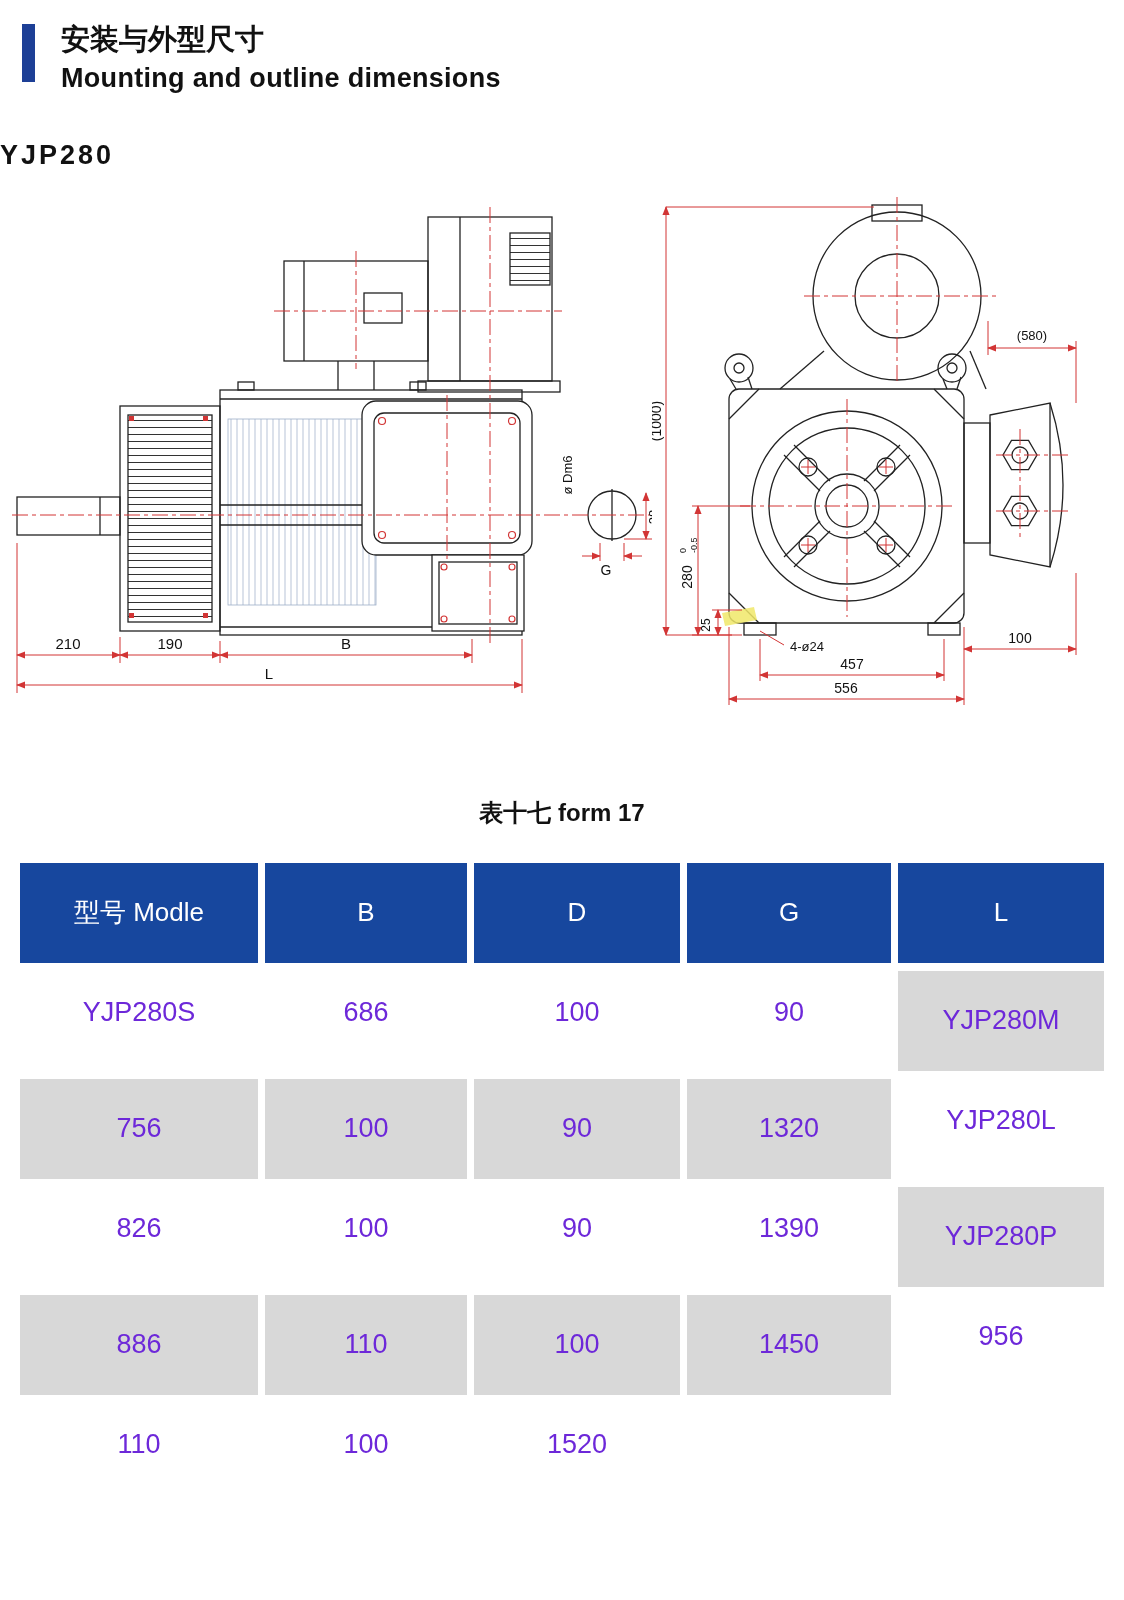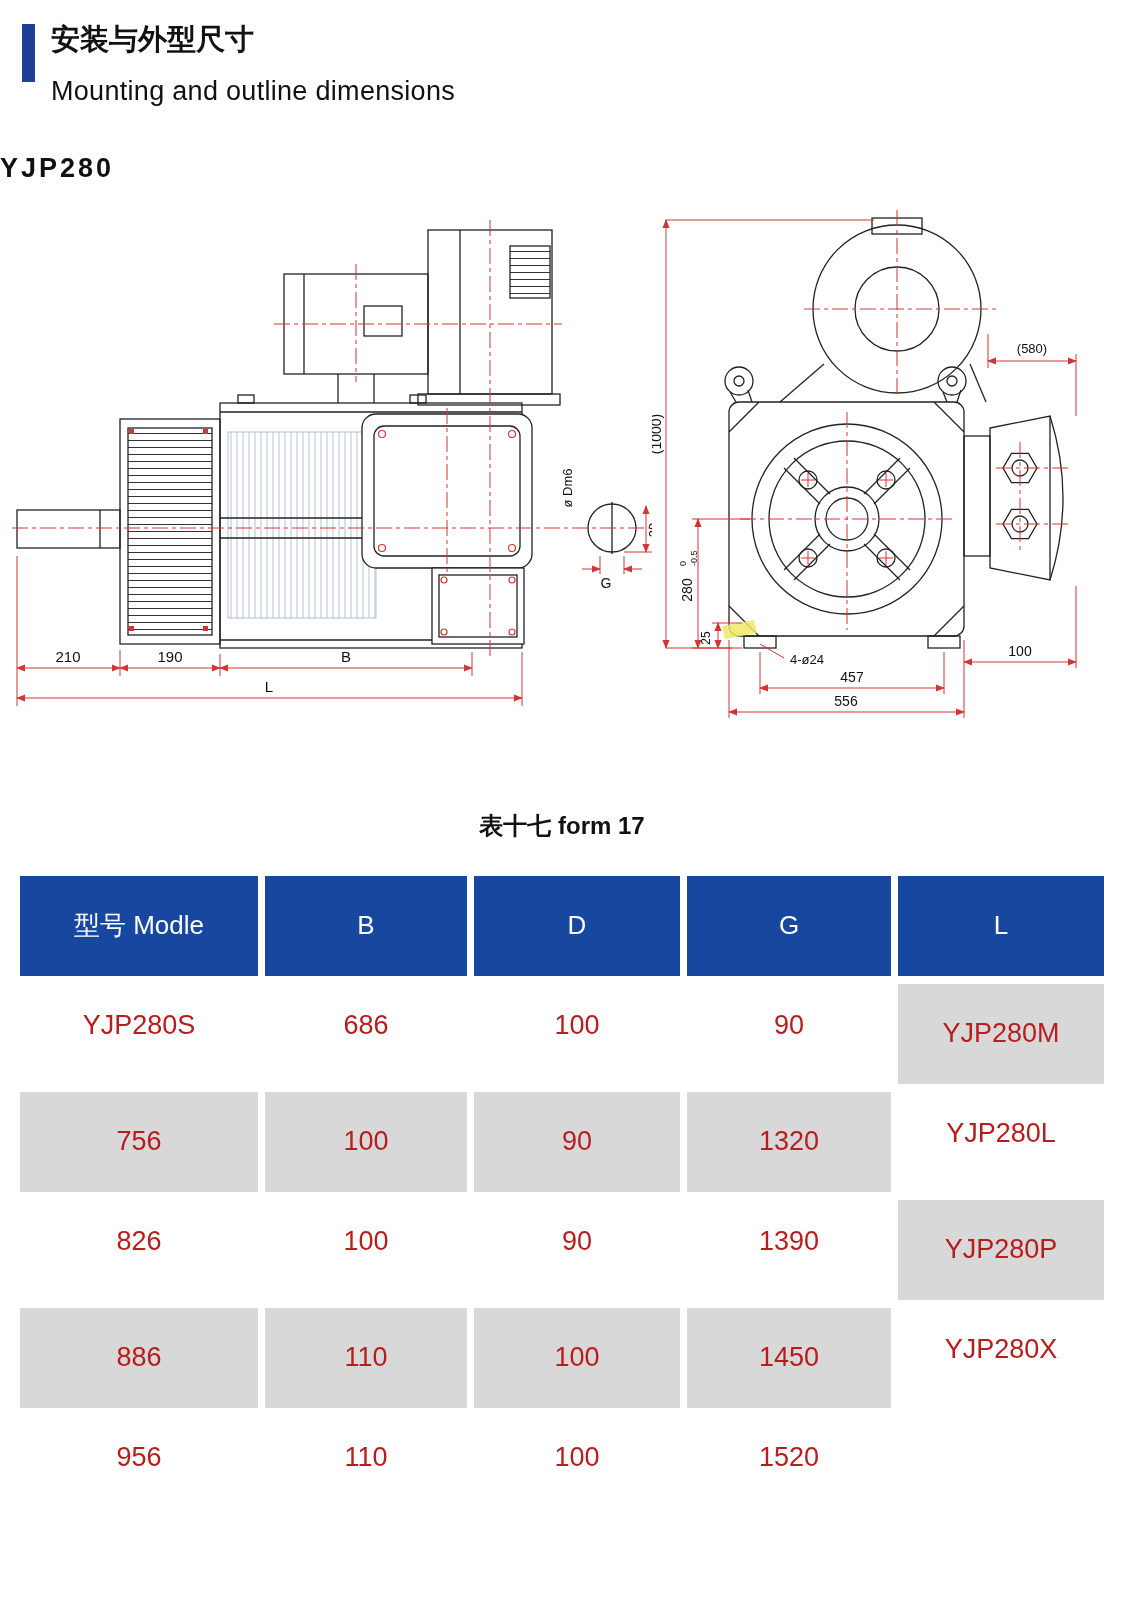--- a/index.html
+++ b/index.html
@@ -1,34 +1,34 @@
 <!DOCTYPE html>
 <html><head>
 <meta charset="utf-8">
 <style>
   html,body { margin:0; padding:0; background:#ffffff; }
   body { width:1124px; font-family:"Liberation Sans", sans-serif; color:#111; }
   .page { position:relative; width:1124px; height:1600px; background:#fff; overflow:hidden; }
 
-  .page-header { display:flex; gap:16px; padding:24px 0 0 22px; align-items:flex-start; }
+  .page-header { display:flex; gap:26px; padding:24px 0 0 22px; align-items:flex-start; }
   .accent-bar { width:13px; height:58px; background:#1d3f96; flex:0 0 auto; }
   .title-zh { font-size:29px; font-weight:bold; margin:0; line-height:1.1; }
-  .title-en { font-size:27px; font-weight:normal; margin:21px 0 0 0; line-height:1.1; letter-spacing:0.3px; }
+  .title-en { font-size:27px; font-weight:bold; margin:8px 0 0 0; line-height:1.1; letter-spacing:0.3px; }
 
   .model-title { font-size:27px; font-weight:bold; margin-top:46px; letter-spacing:3px; }
 
   .drawings { display:flex; align-items:flex-start; gap:0; padding-left:12px; margin-top:22px; }
   svg text { font-family:"Liberation Sans", sans-serif; }
 
   .table-caption { text-align:center; font-size:24px; font-weight:bold; margin-top:64px; }
 
   .dim-table { margin:34px 20px 0 20px; display:grid;
                grid-template-columns:238px 202px 206px 204px 1fr; column-gap:7px; }
   .cell { height:100px; display:flex; align-items:center; justify-content:center;
-          font-size:27px; color:#b91c1c; }
+          font-size:27px; color:#6d28d9; }
   .cell.head { background:#17479e; color:#ffffff; font-size:26px; }
   .r-gray { background:#d8d8d8;margin-top:8px; }
   .r-white { background:#ffffff; }
 </style>
 </head>
 <body>
 
 <div class="page">
 
   <header class="page-header">
@@ -311,20 +311,19 @@
     <div class="cell r-white">100</div>
     <div class="cell r-white">90</div>
     <div class="cell r-white">1390</div>
 
     <div class="cell r-gray">YJP280P</div>
     <div class="cell r-gray">886</div>
     <div class="cell r-gray">110</div>
     <div class="cell r-gray">100</div>
     <div class="cell r-gray">1450</div>
 
-    <div class="cell r-white">YJP280X</div>
     <div class="cell r-white">956</div>
     <div class="cell r-white">110</div>
     <div class="cell r-white">100</div>
     <div class="cell r-white">1520</div>
   </div>
 
 </div>
 
 </body></html>

